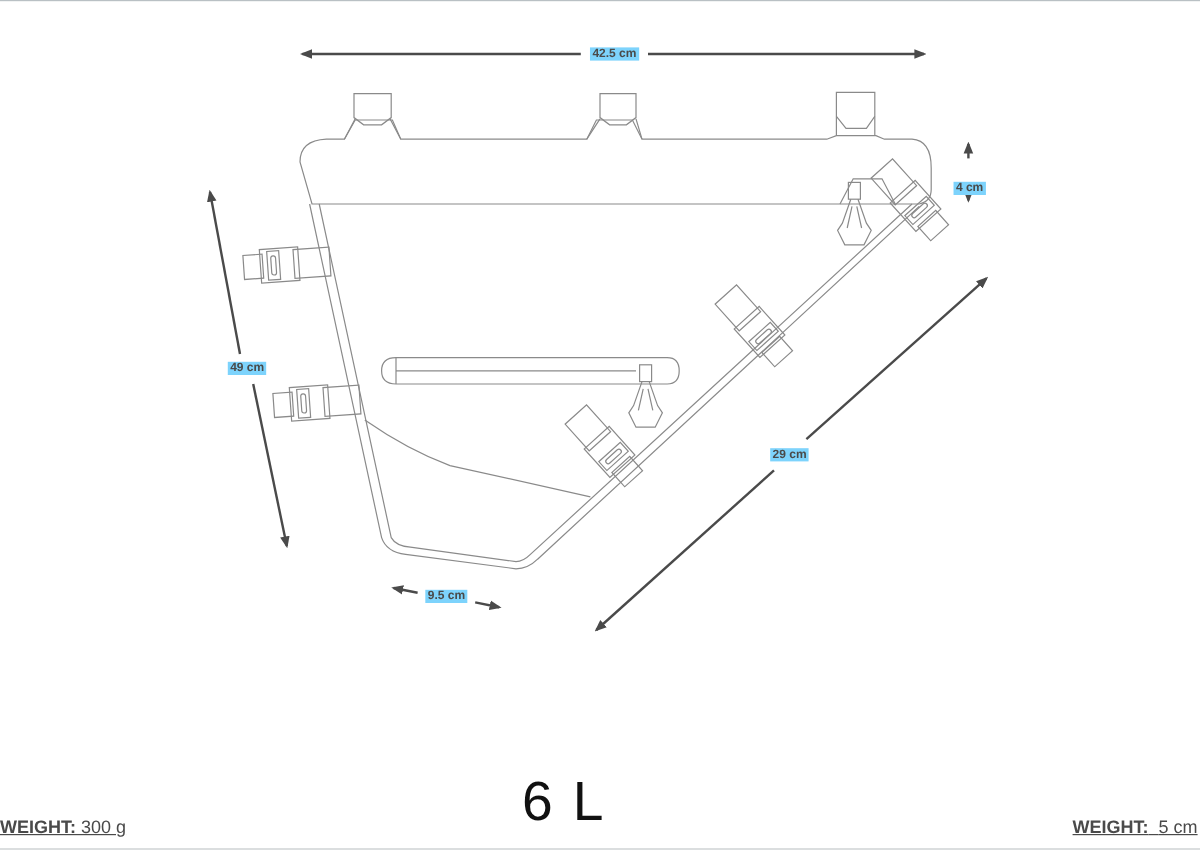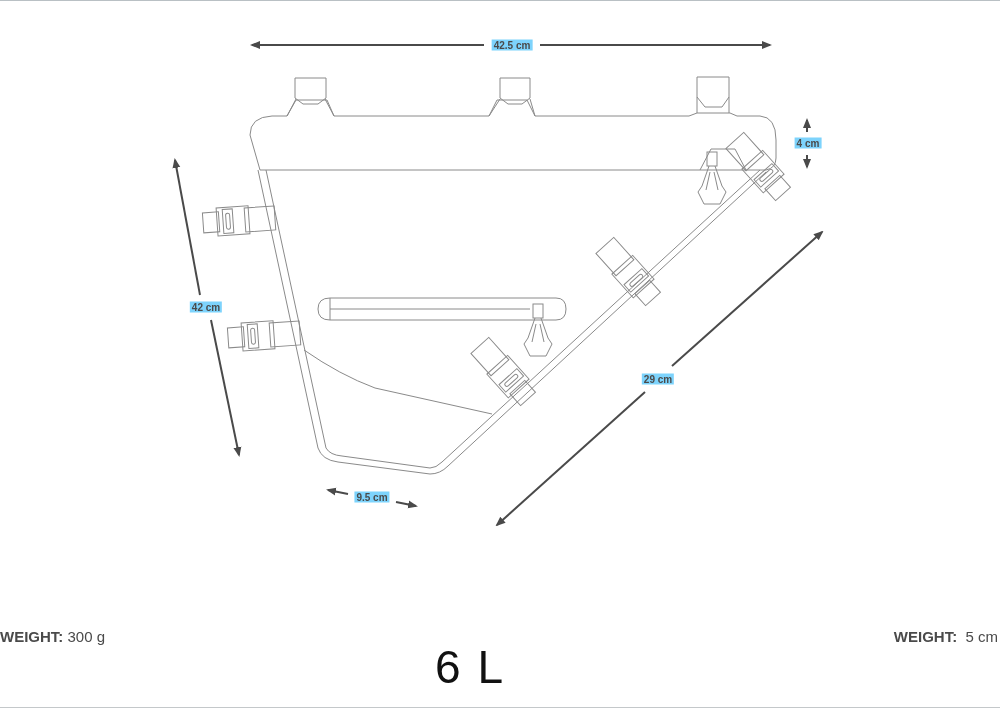--- a/index.html
+++ b/index.html
@@ -4,21 +4,21 @@
 <style>
   html, body { margin: 0; padding: 0; background: #ffffff; }
   body { width: 1000px; height: 708px; position: relative; overflow: hidden; font-family: "Liberation Sans", sans-serif; }
   .top-border { position: absolute; left: 0; top: 0; width: 1000px; height: 1px; background: #b9c0c4; }
   .bottom-border { position: absolute; left: 0; top: 707px; width: 1000px; height: 1px; background: #c4c8ca; }
   svg.drawing { position: absolute; left: 0; top: 0; }
   .outline { fill: none; stroke: #8a8a8a; stroke-width: 1; }
   .dim-line { stroke: #4a4a4a; stroke-width: 2; fill: none; }
   .dim-head { fill: #4a4a4a; }
   .dim-label { position: absolute; font-size: 10px; font-weight: bold; color: #4a4a4a; white-space: nowrap; transform: translate(-50%, -50%); background: #7dd3fc; padding: 0 2px; }
-  .spec { position: absolute; font-size: 15px; color: #4a4a4a; white-space: nowrap; top: 628px; }
+  .spec { position: absolute; font-size: 15px; color: #4a4a4a; white-space: nowrap; top: 681px; text-decoration: underline; }
   .spec b { font-weight: bold; }
   .spec-weight { left: 0; }
   .spec-width { right: 2px; }
   .volume { position: absolute; left: 470px; top: 640px; transform: translateX(-50%); font-size: 46px; font-weight: normal; color: #111; letter-spacing: 2px; }
 </style>
 </head>
 <body>
 
 <div class="top-border"></div>
 
@@ -90,22 +90,22 @@
 
     <line x1="348" y1="494" x2="328" y2="490" class="dim-line" marker-end="url(#arr)"></line>
     <line x1="396" y1="502" x2="416" y2="506" class="dim-line" marker-end="url(#arr)"></line>
 
     <line x1="672" y1="366" x2="822" y2="232" class="dim-line" marker-end="url(#arr)"></line>
     <line x1="645" y1="392" x2="497" y2="525" class="dim-line" marker-end="url(#arr)"></line>
   </g>
 </svg>
 
 <div class="dim-label" style="left:512px; top:45px;">42.5 cm</div>
-<div class="dim-label" style="left:808px; top:143px;">4 cm</div>
-<div class="dim-label" style="left:206px; top:307px;">42 cm</div>
+<div class="dim-label" style="left:808px; top:157px;">4 cm</div>
+<div class="dim-label" style="left:206px; top:307px;">49 cm</div>
 <div class="dim-label" style="left:372px; top:497px;text-align:right;">9.5 cm</div>
 <div class="dim-label" style="left:658px; top:379px;">29 cm</div>
 
 <div class="spec spec-weight">
   <b>WEIGHT:</b>
   <span>300 g</span>
 </div>
 
 <div class="volume">6 L</div>
 

